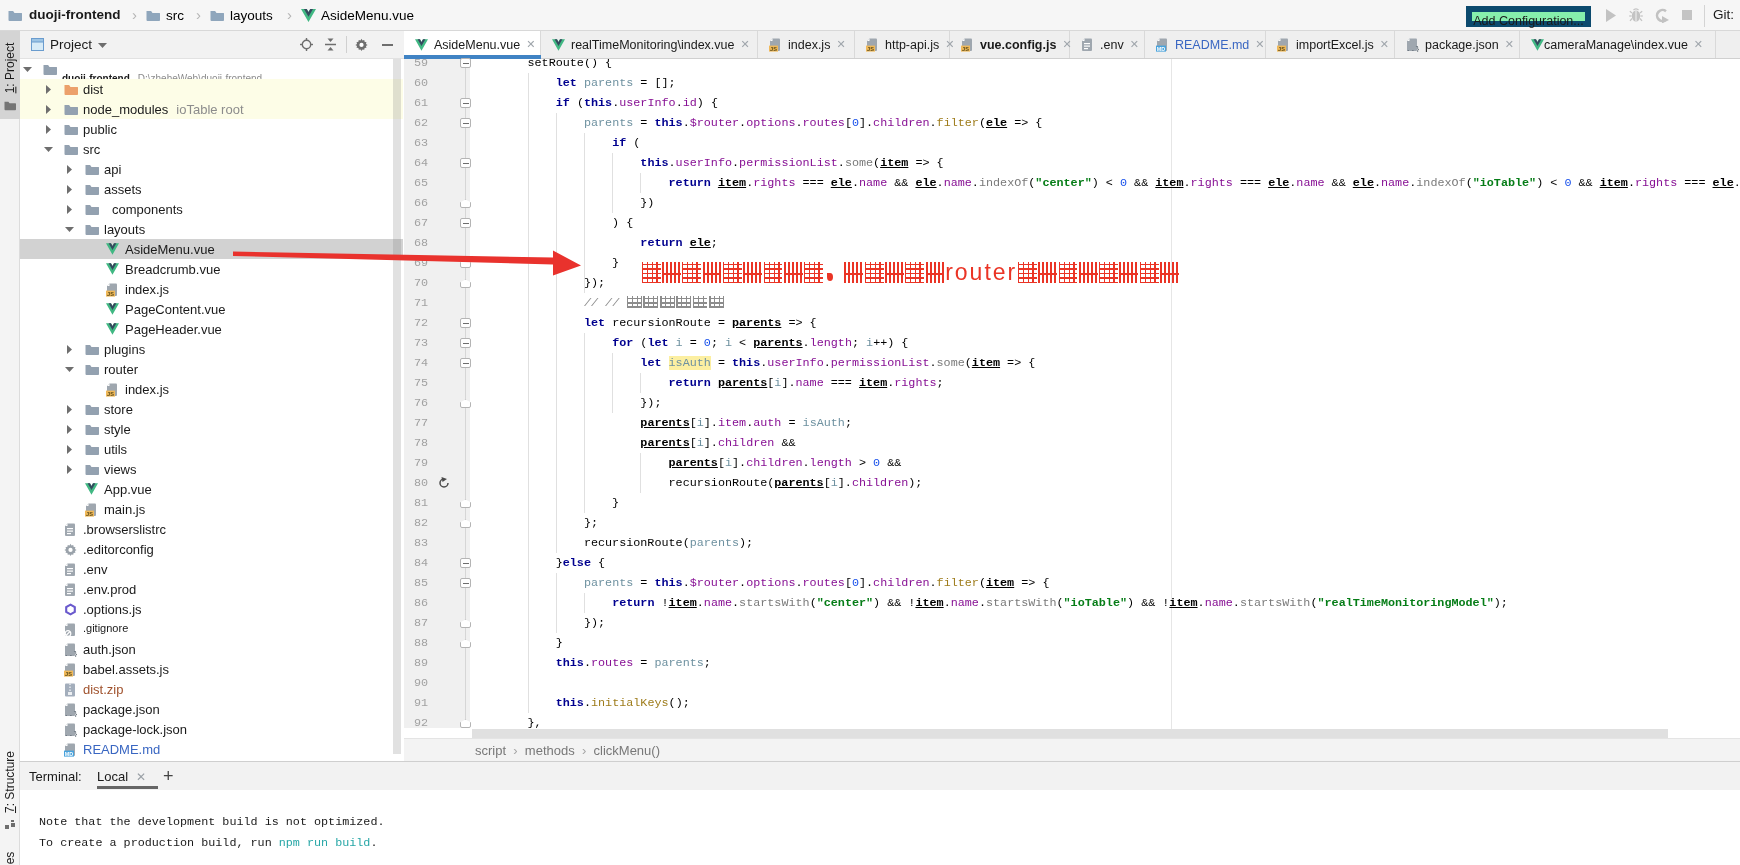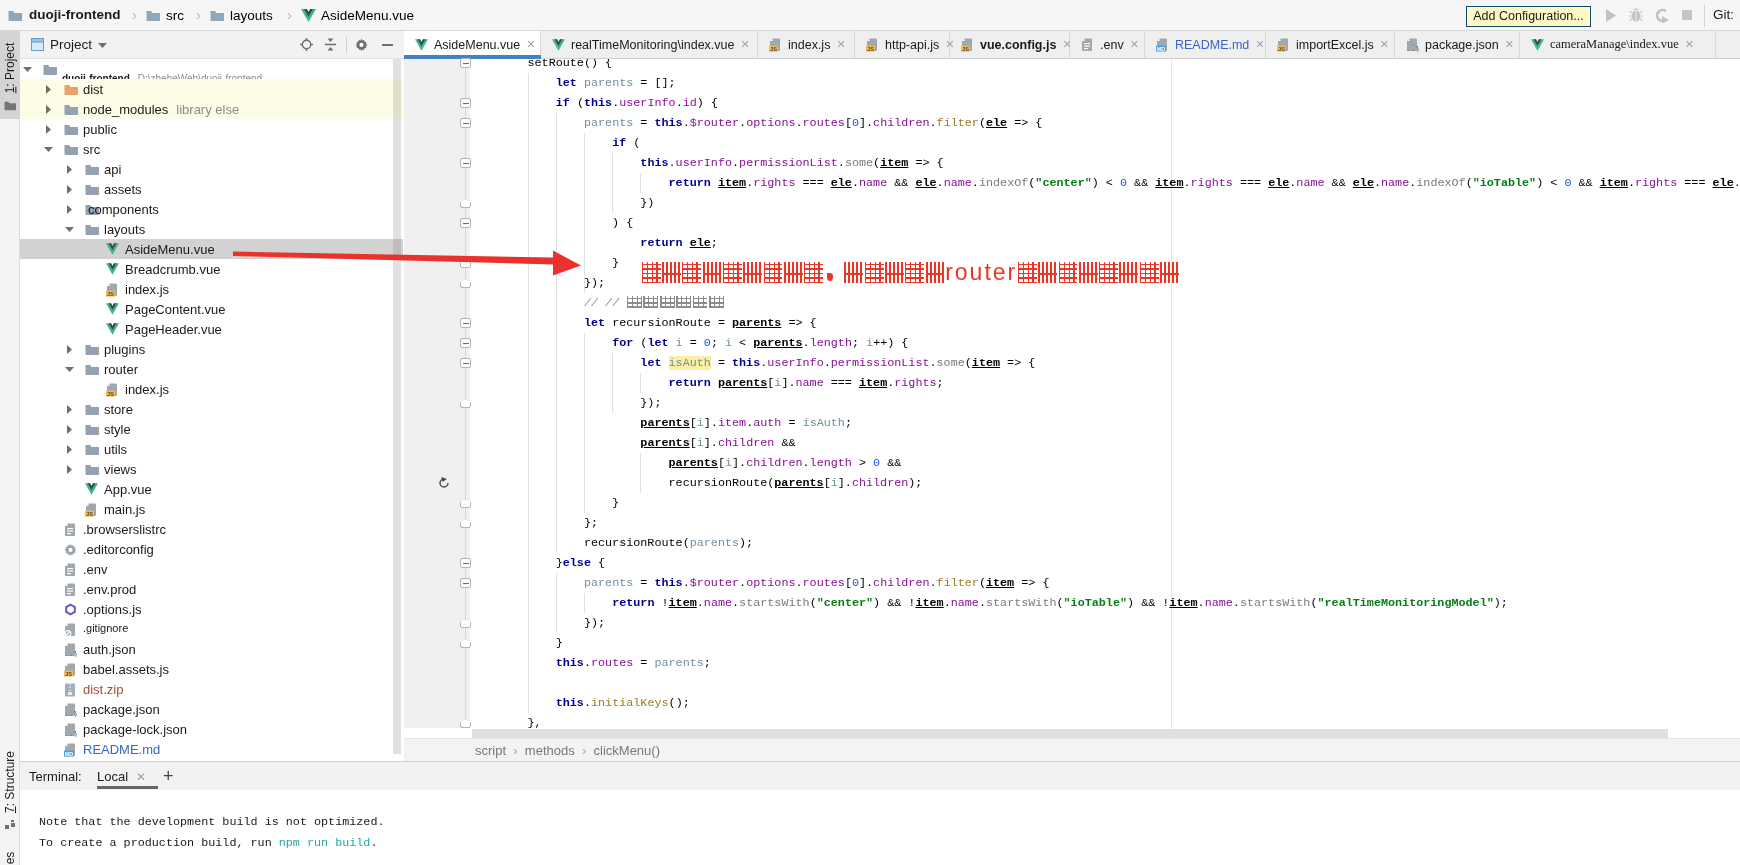--- a/index.html
+++ b/index.html
@@ -47,21 +47,21 @@
   </div>
 <div class="abs" style="left:230px;top:8px;font-size:13.5px">layouts</div>
 <div class="abs" style="left:287px;top:6px;width:8px;height:16px;color:#B5B5B5;font-size:15px">›</div>
 <div class="abs" style="left:301px;top:9px">
     <svg width="15" height="13" viewBox="0 0 261 226" style="display:block">
       <path fill="#41B883" d="M161 0 130 54 100 0H0l130 226L261 0z"></path>
       <path fill="#35495E" d="M161 0 130 54 100 0H52l78 135L209 0z"></path>
     </svg>
   </div>
 <div class="abs" style="left:321px;top:8px;font-size:13.5px">AsideMenu.vue</div>
-<div class="abs" style="left:1466px;top:6px;width:125px;height:21px;background:#fef9c3;border:1px solid #0c4a6e;font-size:12.5px;color:#1A1A1A;text-align:center;line-height:19px">Add Configuration...</div>
+<div class="abs" style="left:1466px;top:6px;width:125px;height:21px;background:#86efac;border:6px solid #0c4a6e;font-size:12.5px;color:#1A1A1A;text-align:center;line-height:19px">Add Configuration...</div>
 <svg class="abs" style="left:1605px;top:9px" width="12" height="13">
     <path fill="#C2C2C2" d="M1 0 L11 6.5 L1 13 Z"></path>
   </svg>
 <svg class="abs" style="left:1629px;top:7px" width="14" height="16" viewBox="0 0 14 16">
 <g stroke="#C3C3C3" stroke-width="1.2" fill="none">
 <line x1="3" y1="6" x2="0.8" y2="4.2"></line>
       <line x1="11" y1="6" x2="13.2" y2="4.2"></line>
 <line x1="2.6" y1="9" x2="0.2" y2="9"></line>
       <line x1="11.4" y1="9" x2="13.8" y2="9"></line>
 <line x1="3" y1="11.5" x2="1" y2="13.8"></line>
@@ -183,21 +183,21 @@
     <span style="margin-left:6px;">package.json</span>
     <span class="tx">✕</span>
   </div>
 <div class="tab" style="left:1520px;width:196px;">
     <span style="margin-left:11px;display:flex">
       <svg width="13" height="12" viewBox="0 0 261 226" style="display:block">
         <path fill="#41B883" d="M161 0 130 54 100 0H0l130 226L261 0z"></path>
         <path fill="#35495E" d="M161 0 130 54 100 0H52l78 135L209 0z"></path>
       </svg>
     </span>
-    <span style="margin-left:6px;font-family:Liberation Serif, serif;">cameraManage\index.vue</span>
+    <span style="margin-left:0;">cameraManage\index.vue</span>
     <span class="tx">✕</span>
   </div>
 <div class="abs" style="left:404px;top:55px;width:137px;height:4px;background:#4083C4"></div>
 <div class="abs" style="left:0;top:31px;width:20px;height:834px;background:#F4F4F4;border-right:1px solid #DCDCDC"></div>
 <div class="abs" style="left:0;top:31px;width:20px;height:88px;background:#D4D4D4"></div>
 <div class="abs" style="left:3px;top:36px;width:14px;height:64px;display:flex;align-items:center;justify-content:center">
     <span style="transform:rotate(-90deg);white-space:nowrap;font-size:12px;color:#1A1A1A"><u>1</u>: Project</span>
   </div>
 <div class="abs" style="left:4px;top:100px">
     <svg width="12" height="11" viewBox="0 0 14 13" style="display:block">
@@ -269,21 +269,21 @@
 <div class="abs" style="left:83px;top:82px;font-size:13px;color:#1A1A1A;font-weight:normal;white-space:nowrap">dist</div>
 <div class="row" style="top:99px;background:#FDFDE7;"></div>
 <svg class="abs" style="left:46px;top:105px" width="5" height="9">
     <path fill="#6E6E6E" d="M0 0 L5 4.5 L0 9 Z"></path>
   </svg>
 <div class="abs" style="left:64px;top:103px">
     <svg width="14" height="13" viewBox="0 0 14 13" style="display:block">
       <path fill="#93A1B0" d="M0.5 2 h4.6 l1.4 1.9 h6.9 a0.7 0.7 0 0 1 0.7 0.7 V11 a1 1 0 0 1 -1 1 H1.5 a1 1 0 0 1 -1 -1 Z"></path>
     </svg>
   </div>
-<div class="abs" style="left:83px;top:102px;font-size:13px;color:#1A1A1A;font-weight:normal;white-space:nowrap">node_modules<span style="color:#8C8C8C;margin-left:8px;font-weight:normal">library else</span></div>
+<div class="abs" style="left:83px;top:102px;font-size:13px;color:#1A1A1A;font-weight:normal;white-space:nowrap">node_modules<span style="color:#8C8C8C;margin-left:8px;font-weight:normal">ioTable root</span></div>
 <div class="row" style="top:119px;"></div>
 <svg class="abs" style="left:46px;top:125px" width="5" height="9">
     <path fill="#6E6E6E" d="M0 0 L5 4.5 L0 9 Z"></path>
   </svg>
 <div class="abs" style="left:64px;top:123px">
     <svg width="14" height="13" viewBox="0 0 14 13" style="display:block">
       <path fill="#93A1B0" d="M0.5 2 h4.6 l1.4 1.9 h6.9 a0.7 0.7 0 0 1 0.7 0.7 V11 a1 1 0 0 1 -1 1 H1.5 a1 1 0 0 1 -1 -1 Z"></path>
     </svg>
   </div>
 <div class="abs" style="left:83px;top:122px;font-size:13px;color:#1A1A1A;font-weight:normal;white-space:nowrap">public</div>
@@ -319,21 +319,21 @@
 <div class="abs" style="left:104px;top:182px;font-size:13px;color:#1A1A1A;font-weight:normal;white-space:nowrap">assets</div>
 <div class="row" style="top:199px;"></div>
 <svg class="abs" style="left:67px;top:205px" width="5" height="9">
     <path fill="#6E6E6E" d="M0 0 L5 4.5 L0 9 Z"></path>
   </svg>
 <div class="abs" style="left:85px;top:203px">
     <svg width="14" height="13" viewBox="0 0 14 13" style="display:block">
       <path fill="#93A1B0" d="M0.5 2 h4.6 l1.4 1.9 h6.9 a0.7 0.7 0 0 1 0.7 0.7 V11 a1 1 0 0 1 -1 1 H1.5 a1 1 0 0 1 -1 -1 Z"></path>
     </svg>
   </div>
-<div class="abs" style="left:88px;top:202px;font-size:13px;color:#1A1A1A;font-weight:normal;white-space:nowrap">components</div>
+<div class="abs" style="left:112px;top:202px;font-size:13px;color:#1A1A1A;font-weight:normal;white-space:nowrap">components</div>
 <div class="row" style="top:219px;"></div>
 <svg class="abs" style="left:65px;top:227px" width="9" height="5">
     <path fill="#6E6E6E" d="M0 0 L9 0 L4.5 5 Z"></path>
   </svg>
 <div class="abs" style="left:85px;top:223px">
     <svg width="14" height="13" viewBox="0 0 14 13" style="display:block">
       <path fill="#93A1B0" d="M0.5 2 h4.6 l1.4 1.9 h6.9 a0.7 0.7 0 0 1 0.7 0.7 V11 a1 1 0 0 1 -1 1 H1.5 a1 1 0 0 1 -1 -1 Z"></path>
     </svg>
   </div>
 <div class="abs" style="left:104px;top:222px;font-size:13px;color:#1A1A1A;font-weight:normal;white-space:nowrap">layouts</div>
@@ -597,20 +597,54 @@
       <path fill="#9FA7AF" d="M3.5 0.5 H10 a1 1 0 0 1 1 1 V12 a1 1 0 0 1 -1 1 H2 a1 1 0 0 1 -1 -1 V3 Z"></path>
       <path fill="#fff" d="M3.5 0.5 V3 H1 Z"></path>
       <rect x="0" y="7.6" width="10" height="6" fill="#47A2DC"></rect>
       <text x="5" y="12.7" font-size="5.4" font-family="Liberation Sans" font-weight="bold" fill="#fff" text-anchor="middle">MD</text>
     </svg>
   </div>
 <div class="abs" style="left:83px;top:742px;font-size:13px;color:#3966C2;font-weight:normal;white-space:nowrap">README.md</div>
 <div class="abs" style="left:393px;top:59px;width:8px;height:695px;background:rgba(120,120,120,0.22)"></div>
 <div class="abs" id="ed" style="left:404px;top:59px;width:1336px;height:679px;background:#fff;overflow:hidden">
 <div class="abs" style="left:0;top:0;width:66px;height:669px;background:#F0F0F0"></div>
+<pre class="abs" style="left:0;top:-5.6px;width:24px;text-align:right;color:#A1A1A1">59
+60
+61
+62
+63
+64
+65
+66
+67
+68
+69
+70
+71
+72
+73
+74
+75
+76
+77
+78
+79
+80
+81
+82
+83
+84
+85
+86
+87
+88
+89
+90
+91
+92</pre>
 <div class="abs" style="left:61px;top:0;width:1px;height:669px;background:#D6D6D6"></div>
 <div class="abs" style="left:123.5px;top:14.400000000000006px;width:1px;height:640.0px;background:#E0E0E0"></div>
 <div class="abs" style="left:151.7px;top:54.400000000000006px;width:1px;height:440.0px;background:#E0E0E0"></div>
 <div class="abs" style="left:151.7px;top:514.4px;width:1px;height:60.0px;background:#E0E0E0"></div>
 <div class="abs" style="left:179.9px;top:74.4px;width:1px;height:159.99999999999997px;background:#E0E0E0"></div>
 <div class="abs" style="left:179.9px;top:274.4px;width:1px;height:180.0px;background:#E0E0E0"></div>
 <div class="abs" style="left:179.9px;top:534.4px;width:1px;height:20.0px;background:#E0E0E0"></div>
 <div class="abs" style="left:208.1px;top:94.4px;width:1px;height:60.0px;background:#E0E0E0"></div>
 <div class="abs" style="left:208.1px;top:294.4px;width:1px;height:60.0px;background:#E0E0E0"></div>
 <div class="abs" style="left:236.3px;top:114.4px;width:1px;height:20.0px;background:#E0E0E0"></div>

